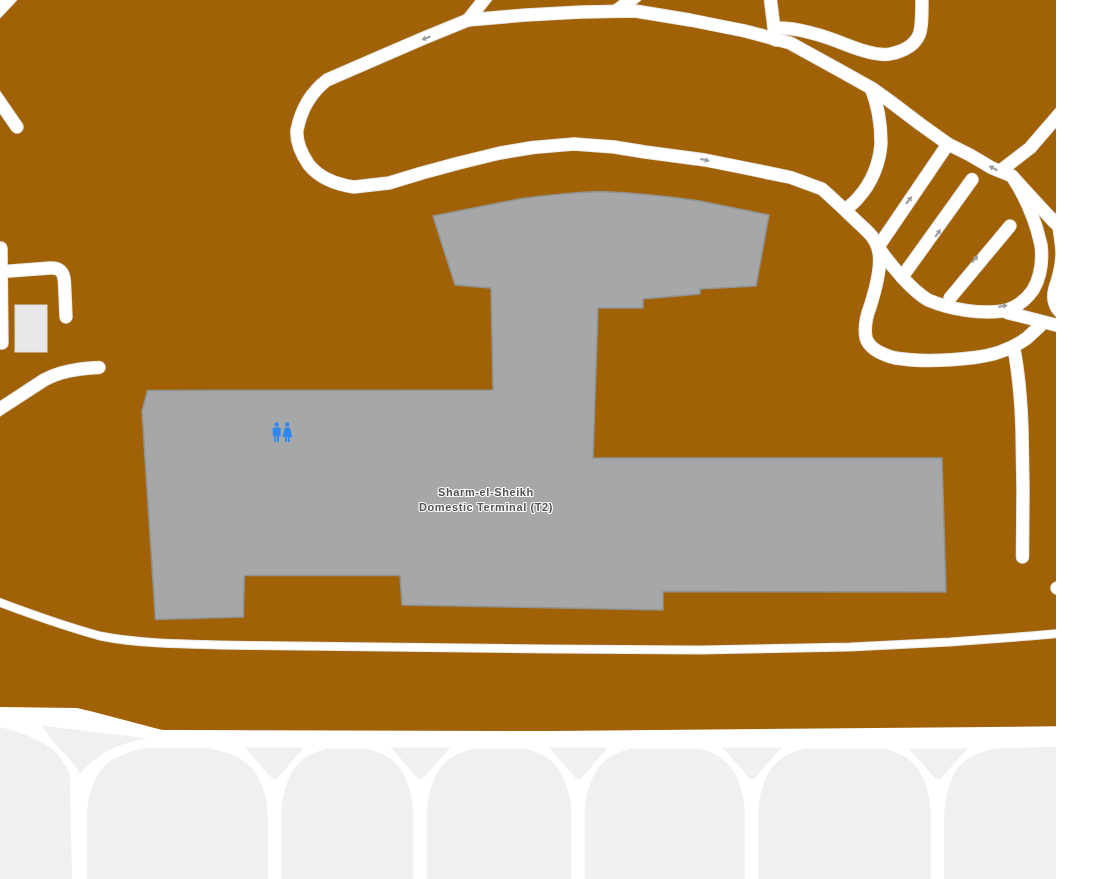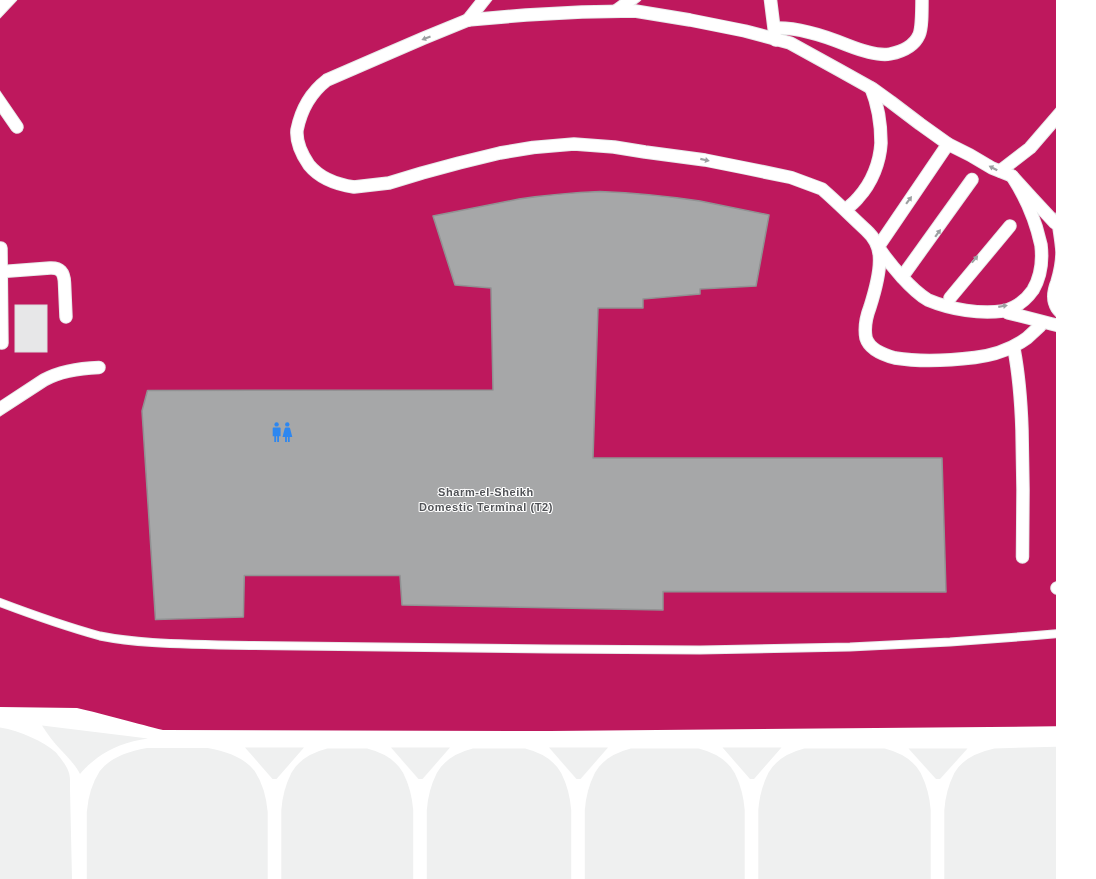--- a/index.html
+++ b/index.html
@@ -1,15 +1,15 @@
 <!DOCTYPE html>
 <html><head><meta charset="utf-8">
 <style>
 html,body{margin:0;padding:0}
-#map{position:relative;width:1056px;height:879px;background:#be185d;overflow:hidden;font-family:"Liberation Sans",sans-serif}
+#map{position:relative;width:1056px;height:879px;background:#a16207;overflow:hidden;font-family:"Liberation Sans",sans-serif}
 </style></head><body>
 <div id="map">
 <svg width="1096" height="879" viewBox="0 0 1096 879">
 
 <g fill="none" stroke="#e8e9ea" stroke-linecap="round" stroke-linejoin="round">
 <g stroke-width="13.5">
 <path id="rHair" d="M468,20 L424,38 L380,57 L327,80 C310,93 301,110 297,130 C296,141 300,152 309,165 C318,176 333,184 354,187 L389,183 L422,173 L459,163 L500,153 L533,147.5 L574,144 L614,147 L645,152 L705,160 L745,168 L791,177.5 L822,189 C838,203 853,218 866,230 C877,240 879.5,250 879.5,258 C880,268 876,288 870,307 C865,320 864.5,330 866,338 C869,348 880,354 895,358 C920,362 950,360.5 975,357.5 C995,355 1012,349 1027,338 L1040,326"></path>
 <path id="rMain" d="M468,20 L526,15 L582,12 L635,11 L690,20 L745,31 L790,43 L839,70 L873,89 L891,102 L920,124 L948,144 L970,155 L992,168 L1012,176 L1032,198 L1055,223"></path>
 <path id="rBr1" d="M487,-4 L468,20"></path>
 <path id="rBr2" d="M636,-4 L616,11"></path>

